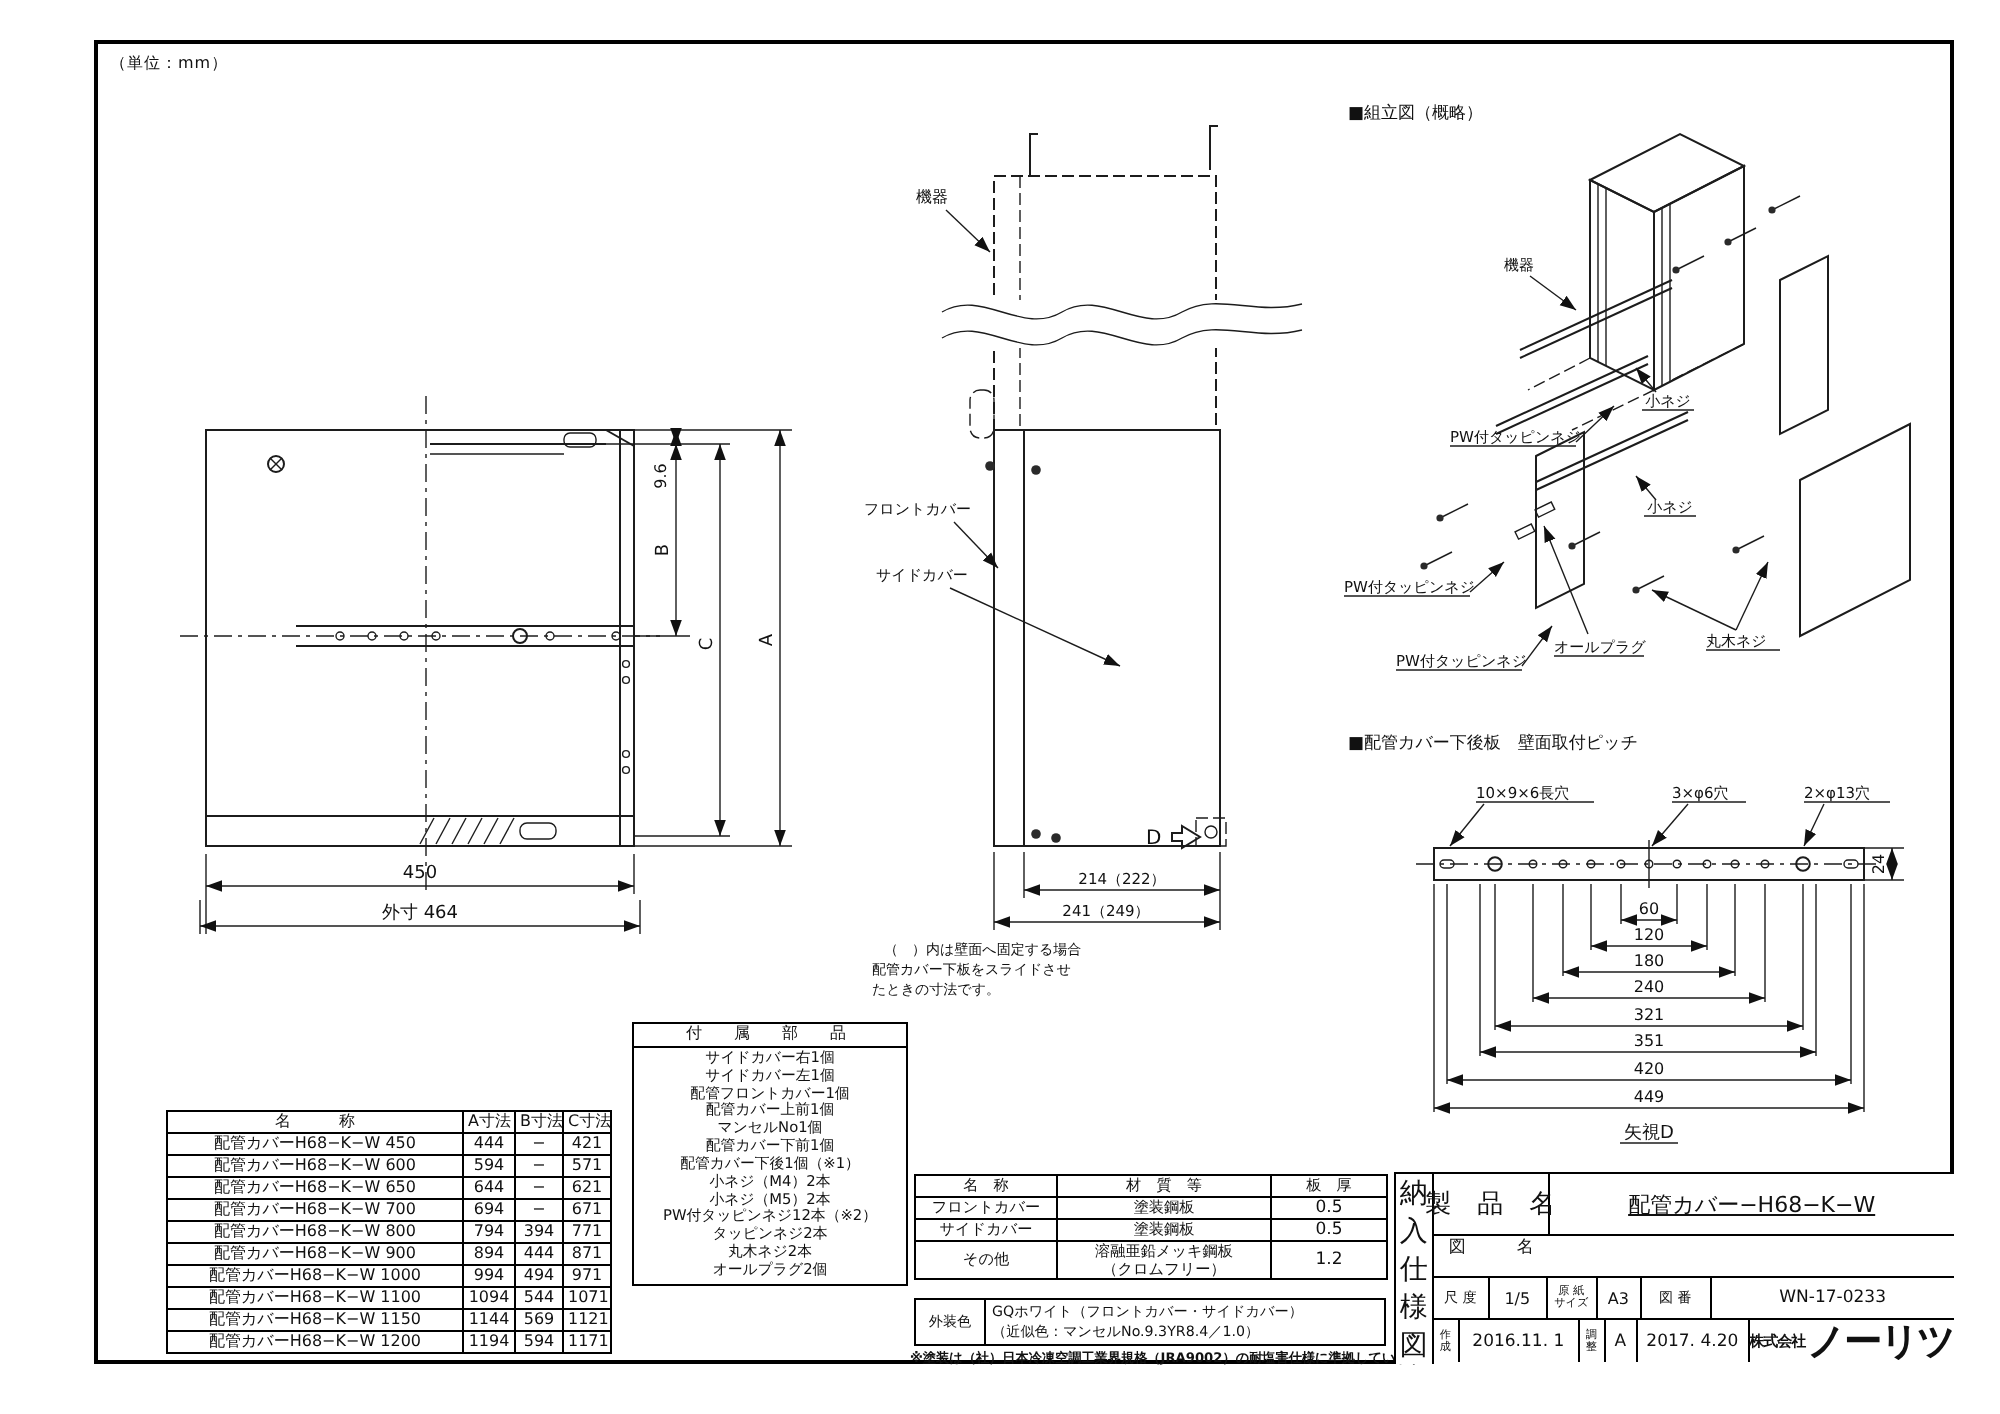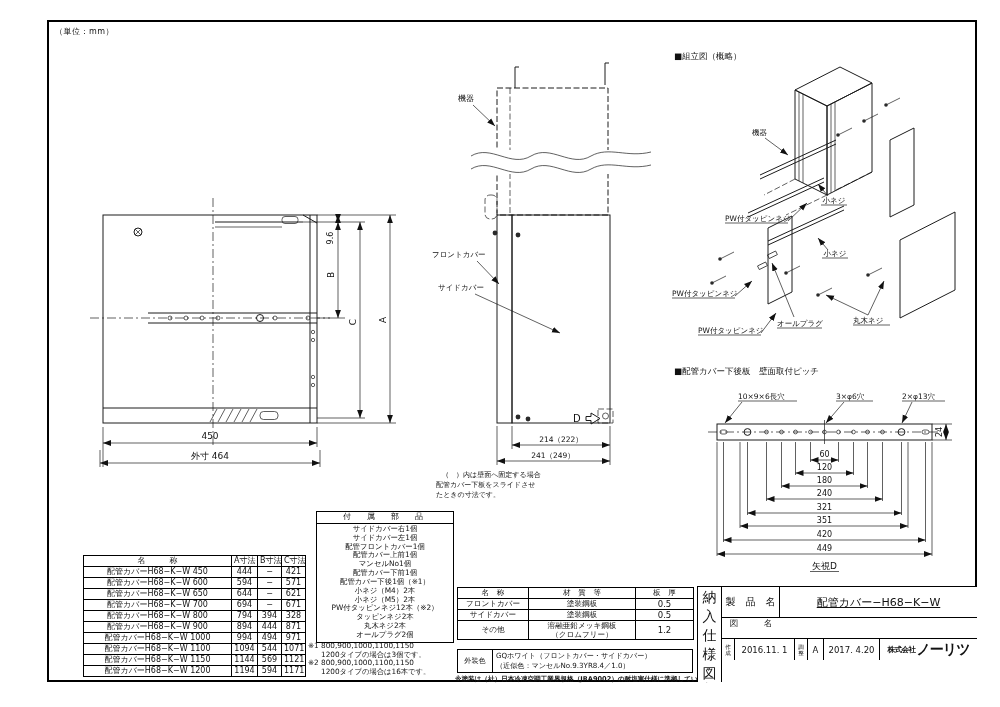--- a/index.html
+++ b/index.html
@@ -35,21 +35,21 @@
   .tblock{position:absolute;left:697px;top:586px;width:280px;height:96px;border-left:1.6px solid #000;border-top:1.6px solid #000;display:flex;box-sizing:border-box;background:#fff;}
   .tb-doc{width:23px;border-right:1px solid #000;display:flex;flex-direction:column;justify-content:space-around;align-items:center;font-size:14px;line-height:14px;}
   .tb-main{flex:1;display:flex;flex-direction:column;}
   .tb-r{display:flex;border-bottom:1px solid #000;box-sizing:border-box;}
   .tb-r:last-child{border-bottom:none;}
   .tb-c{display:flex;align-items:center;justify-content:center;border-right:1px solid #000;box-sizing:border-box;white-space:nowrap;}
   .tb-c:last-child{border-right:none;}
   .two-line{display:flex;flex-direction:column;align-items:center;line-height:6px;font-size:5.6px;}
   .company{font-weight:bold;display:flex;align-items:center;gap:1px;}
   .company .pre{font-size:7.5px;letter-spacing:-.5px;}
-  .company .logo{font-size:14px;letter-spacing:-1px;}
+  .company .logo{font-size:19px;letter-spacing:-1px;}
 </style>
 </head>
 <body>
 
 <div class="page">
   <div class="frame"></div>
   <div class="abs note" style="left:55px;top:26px;">（単位：mm）</div>
 
   <svg class="abs" style="left:60px;top:180px;" width="345" height="310" viewBox="0 0 345 310">
     <defs>
@@ -360,21 +360,21 @@
     <tr>
           <td class="l">配管カバーH68−K−W 700</td>
           <td class="c">694</td>
           <td class="c">−</td>
           <td class="c">671</td>
         </tr>
     <tr>
           <td class="l">配管カバーH68−K−W 800</td>
           <td class="c">794</td>
           <td class="c">394</td>
-          <td class="c">328</td>
+          <td class="c">771</td>
         </tr>
     <tr>
           <td class="l">配管カバーH68−K−W 900</td>
           <td class="c">894</td>
           <td class="c">444</td>
           <td class="c">871</td>
         </tr>
     <tr>
           <td class="l">配管カバーH68−K−W 1000</td>
           <td class="c">994</td>
@@ -449,26 +449,20 @@
         <span>2本</span>
       </div>
     <div class="prow">
         <span>丸木ネジ</span>
         <span>2本</span>
       </div>
     <div class="prow">
         <span>オールプラグ</span>
         <span>2個</span>
       </div>
-  </div>
-  <div class="pnotes abs" style="left:308px;top:642px;">
-    <div>※1 800,900,1000,1100,1150</div>
-    <div class="ind">1200タイプの場合は3個です。</div>
-    <div>※2 800,900,1000,1100,1150</div>
-    <div class="ind">1200タイプの場合は16本です。</div>
   </div>
 
   <table class="mat abs" style="left:457px;top:587px;width:236px;">
     <colgroup>
         <col style="width:71px">
         <col style="width:107px">
         <col style="width:58px">
       </colgroup>
     <tbody>
         <tr>
@@ -509,25 +503,38 @@
   <div class="tblock">
     <div class="tb-doc">
       <span>納</span>
       <span>入</span>
       <span>仕</span>
       <span>様</span>
       <span>図</span>
     </div>
     <div class="tb-main">
       <div class="tb-r" style="height:31px;">
-        <div class="tb-c" style="width:58px;font-size:10px;">製　品　名</div>
+        <div class="tb-c" style="width:58px;font-size:13px;">製　品　名</div>
         <div class="tb-c" style="flex:1;font-size:11px;text-decoration:underline;">配管カバー−H68−K−W</div>
       </div>
       <div class="tb-r" style="height:21px;flex-direction:column;">
         <div class="tb-c" style="width:58px;font-size:8.5px;">図　　　名</div>
+      </div>
+      <div class="tb-r" style="height:21px;">
+        <div class="tb-c" style="width:28px;font-size:7px;">尺 度</div>
+        <div class="tb-c" style="width:29px;font-size:8px;">1/5</div>
+        <div class="tb-c" style="width:25px;">
+          <div class="two-line">
+              <span>原 紙</span>
+              <span>サイズ</span>
+            </div>
+        </div>
+        <div class="tb-c" style="width:22px;font-size:8px;">A3</div>
+        <div class="tb-c" style="width:35px;font-size:7px;">図 番</div>
+        <div class="tb-c" style="flex:1;font-size:8.5px;">WN-17-0233</div>
       </div>
       <div class="tb-r" style="height:21px;border-bottom:none;">
         <div class="tb-c" style="width:13px;">
           <div class="two-line">
               <span>作</span>
               <span>成</span>
             </div>
         </div>
         <div class="tb-c" style="width:60px;font-size:8.5px;">2016.11. 1</div>
         <div class="tb-c" style="width:13px;">

